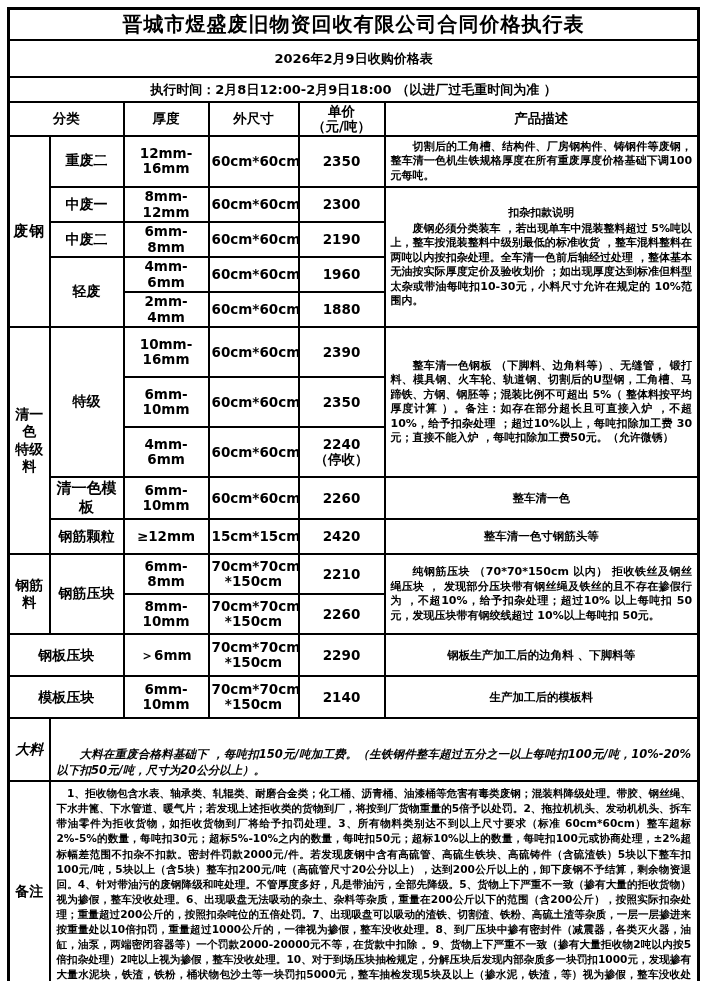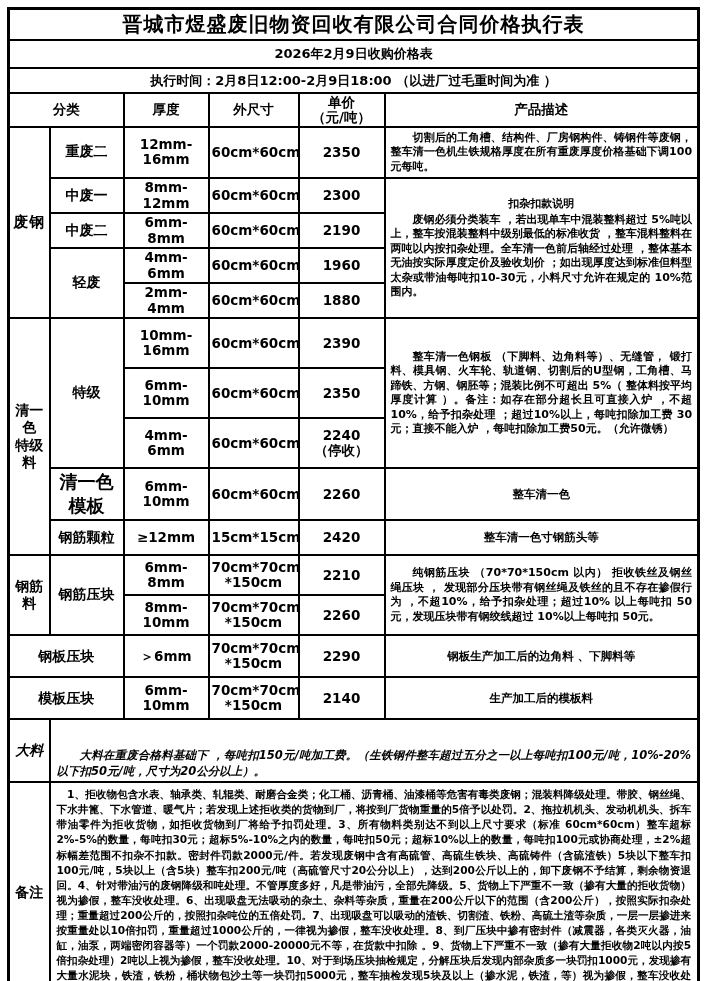--- a/index.html
+++ b/index.html
@@ -20,21 +20,21 @@
   td {
     border: 2px solid #000;
     text-align: center;
     vertical-align: middle;
     padding: 1px 2px;
     overflow: hidden;
   }
   .pre { white-space: pre-line; }
 
   .title-row td { height: 31px; font-size: 20px; letter-spacing: 1px; }
-  .subtitle-row td { height: 28px; font-size: 13px; }
+  .subtitle-row td { height: 37px; font-size: 13px; }
   .exec-row td { height: 25px; font-size: 13px; text-align: center; }
   .head-row td { height: 28px; font-size: 13.5px; line-height: 1.1; }
 
   .std td { height: 35px; }
   .sp td { height: 50px; margin-left: 37px; }
   .rb td { height: 40px; }
   .pb td { height: 42px; }
 
   .cat-label { font-size: 15px; letter-spacing: 1px; }
   .cat-label2 { font-size: 14px; line-height: 1.25; }
@@ -159,21 +159,21 @@
       <td class="val">60cm*60cm</td>
       <td class="val">2350</td>
     </tr>
     <tr class="sp">
       <td class="val">4mm-6mm</td>
       <td class="val">60cm*60cm</td>
       <td class="val pre">2240
 （停收）</td>
     </tr>
     <tr class="std">
-      <td class="sub-label" style="font-size:18px">清一色模板</td>
+      <td class="sub-label" style="font-size:15px">清一色模板</td>
       <td class="val">6mm-10mm</td>
       <td class="val">60cm*60cm</td>
       <td class="val">2260</td>
       <td class="desc-center">整车清一色</td>
     </tr>
     <tr class="std">
       <td class="sub-label">钢筋颗粒</td>
       <td class="val">≥12mm</td>
       <td class="val">15cm*15cm</td>
       <td class="val">2420</td>

